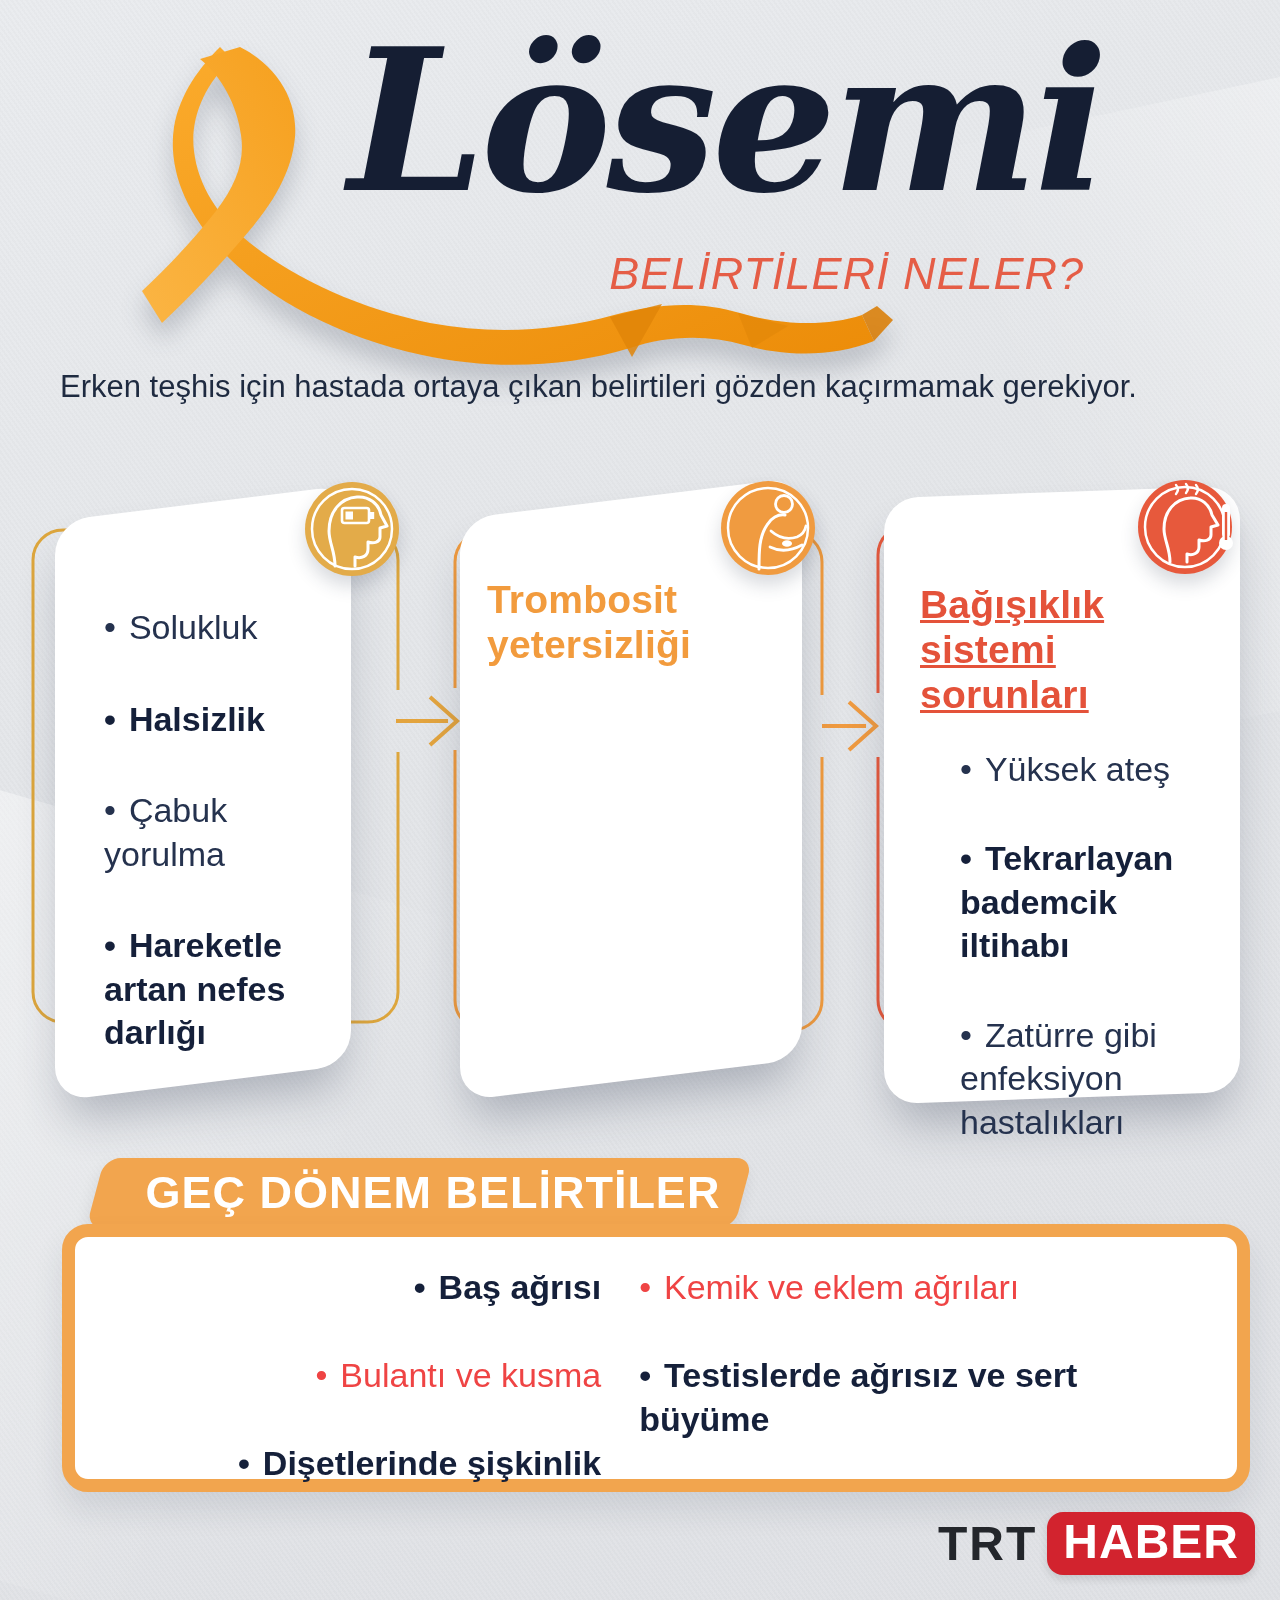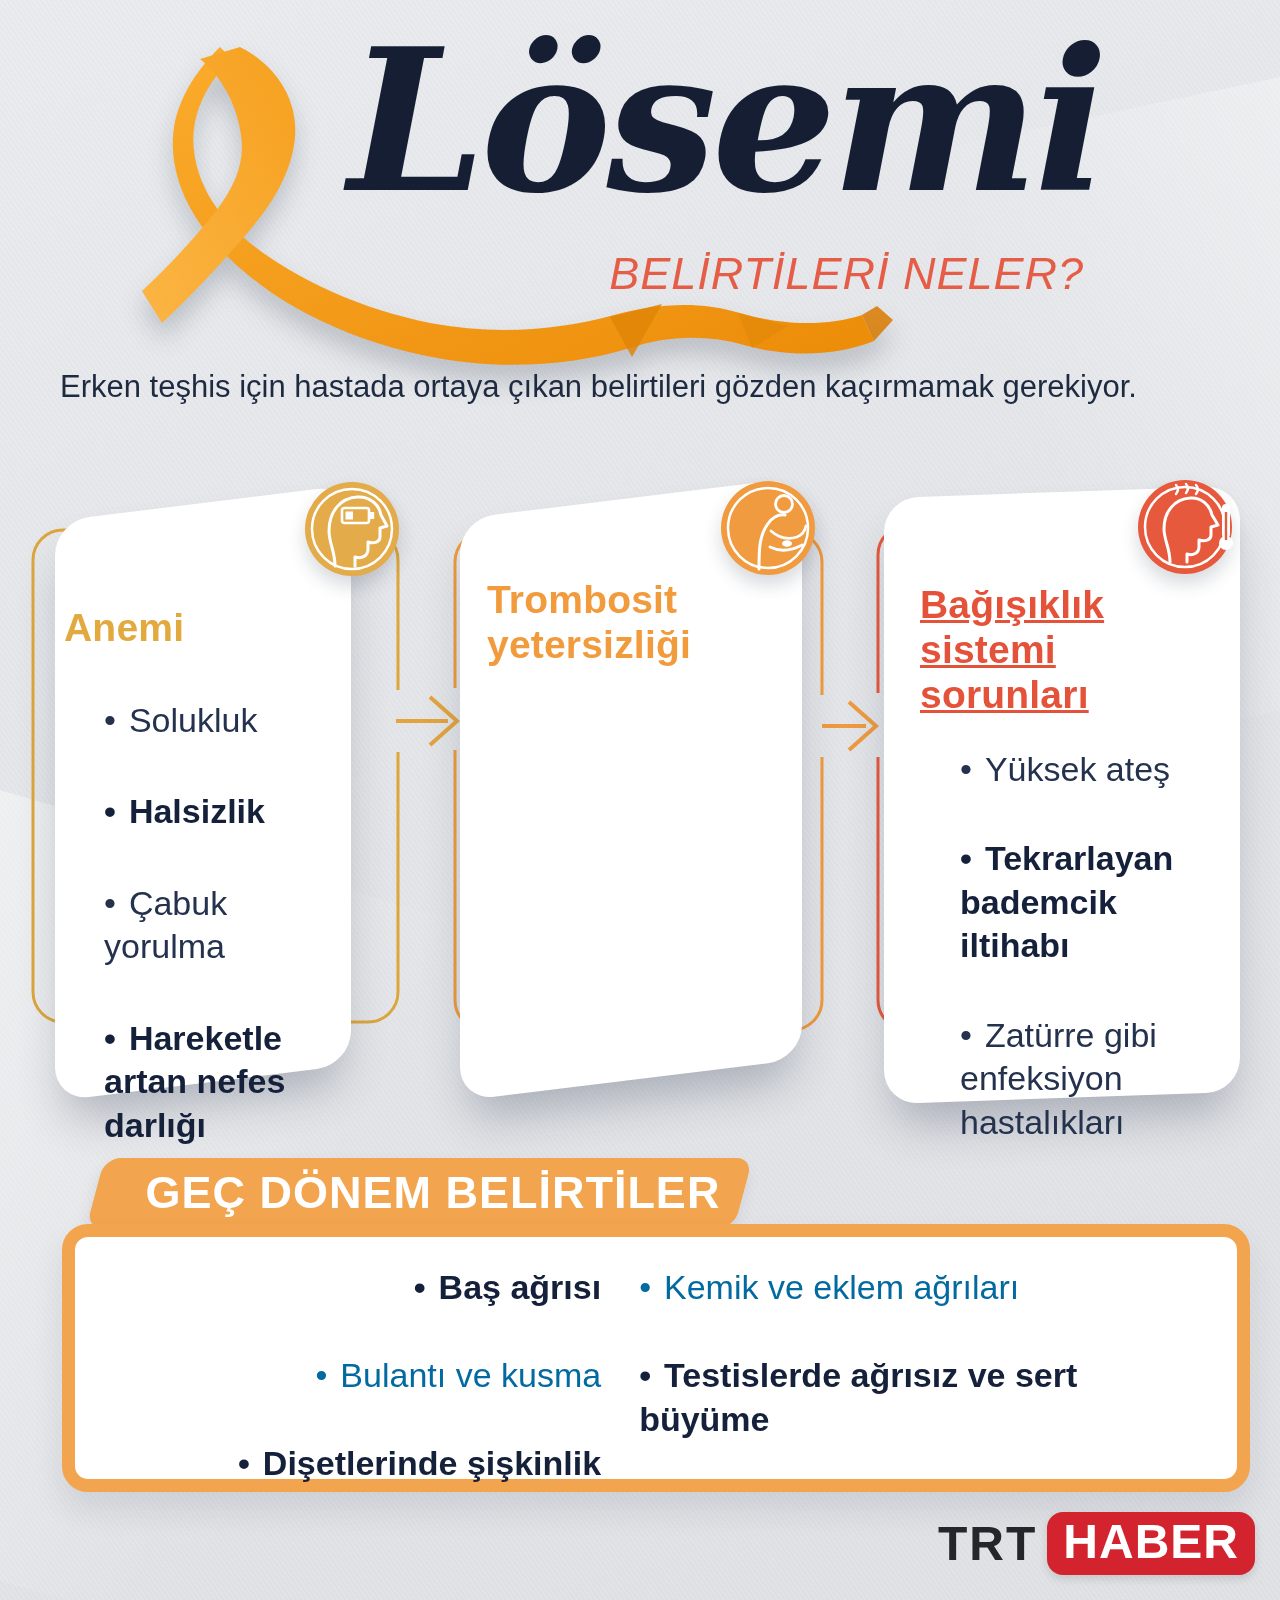--- a/index.html
+++ b/index.html
@@ -60,21 +60,21 @@
           box-shadow:0 8px 16px rgba(0,0,0,.08);}
   .banner-text{position:absolute;left:50px;top:9px;transform:skewX(15deg);
           color:#fff;font-size:45px;font-weight:700;letter-spacing:1px;white-space:nowrap;}
   .latebox{position:absolute;left:62px;top:1224px;width:1188px;height:268px;box-sizing:border-box;
           background:#fff;border:13px solid #f2a54e;border-radius:26px;
           box-shadow:0 18px 30px rgba(40,50,70,.10);display:flex;}
   .latecol{box-sizing:border-box;padding-top:28px;}
   .latecol.col1{width:47%;padding-left:50px;padding-right:20px;text-align:right;}
   .latecol.col2{width:53%;padding-left:18px;padding-right:30px;}
   ul.late{list-style:none;margin:0;padding:0;}
-  ul.late li{font-size:34px;line-height:1.3;color:#0369a1;margin-bottom:44px;}
+  ul.late li{font-size:34px;line-height:1.3;color:#ef4444;margin-bottom:44px;}
   ul.late li::before{content:"\2022";margin-right:13px;}
   ul.late li.bold{font-weight:700;color:#15203a;}
 
   
   .logo{position:absolute;left:938px;top:1512px;display:flex;align-items:center;gap:10px;}
   .logo-trt{font-size:48px;font-weight:700;letter-spacing:2px;color:#23262b;}
   .logo-haber{font-size:48px;font-weight:700;letter-spacing:1px;color:#fff;background:#d2232e;
           padding:2px 16px 6px 16px;border-radius:16px;box-shadow:0 4px 8px rgba(0,0,0,.12);}
 </style>
 </head>
@@ -161,21 +161,20 @@
       <circle cx="47" cy="47" r="40" fill="none" stroke="#fff" stroke-width="2.5"></circle>
       <path d="M32 82 C32 68 26 60 26 49 C26 31 37 19 52 18 C63 17 72 25 74 35 L80 45 L73 47 L73 55 C73 60 67 62 61 60 L61 67 C61 73 55 76 49 74 L49 82" fill="none" stroke="#fff" stroke-width="3" stroke-linejoin="round" stroke-linecap="round"></path>
       <path d="M38 14 c2.5 -3 2.5 -6 0 -9 M48 13 c2.5 -3 2.5 -6 0 -9 M58 14 c2.5 -3 2.5 -6 0 -9" fill="none" stroke="#fff" stroke-width="2.4" stroke-linecap="round"></path>
       <rect x="84" y="24" width="8" height="34" rx="4" fill="#fff"></rect>
       <circle cx="88" cy="63" r="7" fill="#fff"></circle>
       <rect x="86.8" y="32" width="2.4" height="28" fill="#e7593c"></rect>
     </svg>
   </div>
 
   <div class="card-content content1">
-    <h2 class="card-title">Anemi</h2>
     <ul class="symptoms">
 
     <li>Solukluk</li>
         <li class="bold">Halsizlik</li>
         <li>Çabuk yorulma</li>
         <li class="bold">Hareketle artan nefes darlığı</li>
       </ul>
   </div>
   <div class="card-content content2">
     <h2 class="card-title">Trombosit yetersizliği</h2>

